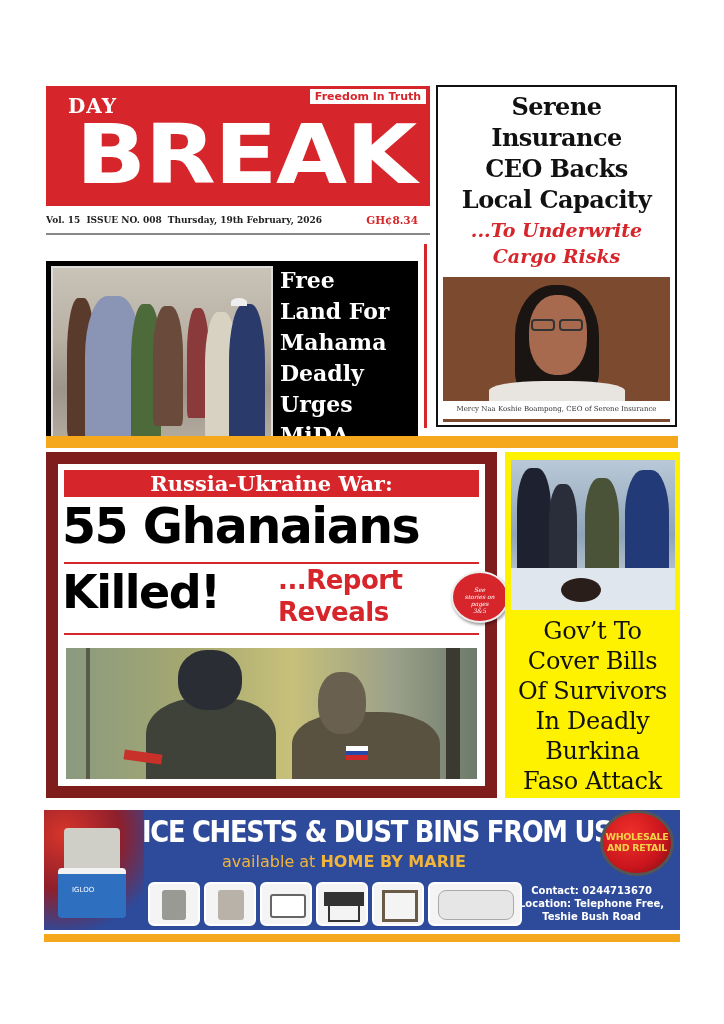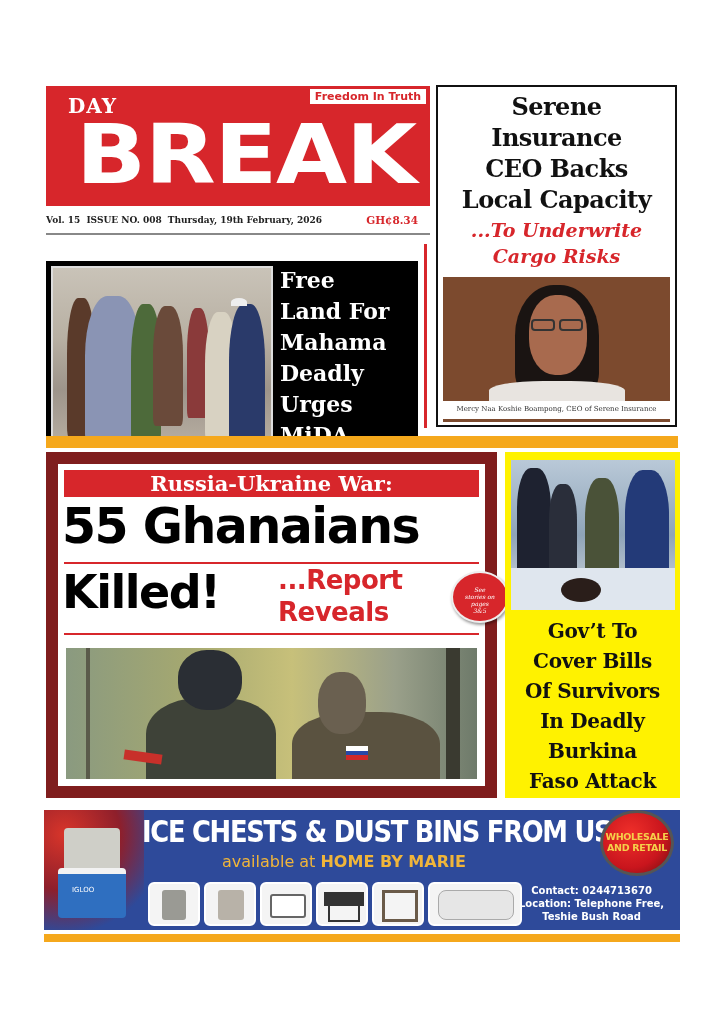--- a/index.html
+++ b/index.html
@@ -62,21 +62,21 @@
     background: linear-gradient(90deg, #8a9a80 0%, #a5a870 30%, #c7c07a 55%, #9aa08a 80%, #6e7a6a 100%); }
   .see-badge { left: 451px; top: 571px; width: 58px; height: 52px; border-radius: 50%; background: #d7262b;
     border: 2px solid #eee; color: #fff; font-family: "DejaVu Serif", serif; font-style: italic; font-size: 6px;
     text-align: center; line-height: 7px; padding-top: 13px; box-shadow: 1px 2px 3px rgba(0,0,0,0.4); }
 
   
   .yellow-box { left: 505px; top: 452px; width: 175px; height: 346px; background: #fff200; }
   .yellow-photo { position: absolute; left: 6px; top: 8px; width: 164px; height: 150px; overflow: hidden;
     background: linear-gradient(180deg, #b9c9d8 0%, #8fa4b8 50%, #d9dde2 100%); }
   .yellow-head { position: absolute; left: 0; top: 164px; width: 100%; text-align: center; font-family: "DejaVu Serif", serif;
-    font-weight: bold; font-size: 20px; line-height: 30px; color: #111; letter-spacing: -0.3px; }
+    font-weight: normal; font-size: 24px; line-height: 30px; color: #111; letter-spacing: -0.3px; }
 
   
   .ad { left: 44px; top: 810px; width: 636px; height: 120px; background: #2e4a9a; overflow: hidden; }
   .ad-left { position: absolute; left: 0; top: 0; width: 100px; height: 120px;
     background: radial-gradient(circle at 20% 20%, #d8352a 0%, #8e1f2b 45%, #2e4a9a 80%); }
   .ad-title { position: absolute; left: 98px; top: 4px; color: #fff; font-family: "DejaVu Sans", sans-serif; font-weight: bold;
     font-size: 30px; letter-spacing: -1.5px; transform: scaleX(0.86); transform-origin: left; white-space: nowrap; }
   .ad-sub { position: absolute; left: 178px; top: 42px; font-family: "DejaVu Sans", sans-serif; font-size: 16px; color: #f0b53a; white-space: nowrap; }
   .ad-sub b { font-weight: bold; }
   .ad-thumbs { position: absolute; left: 104px; top: 72px; display: flex; gap: 4px; }

